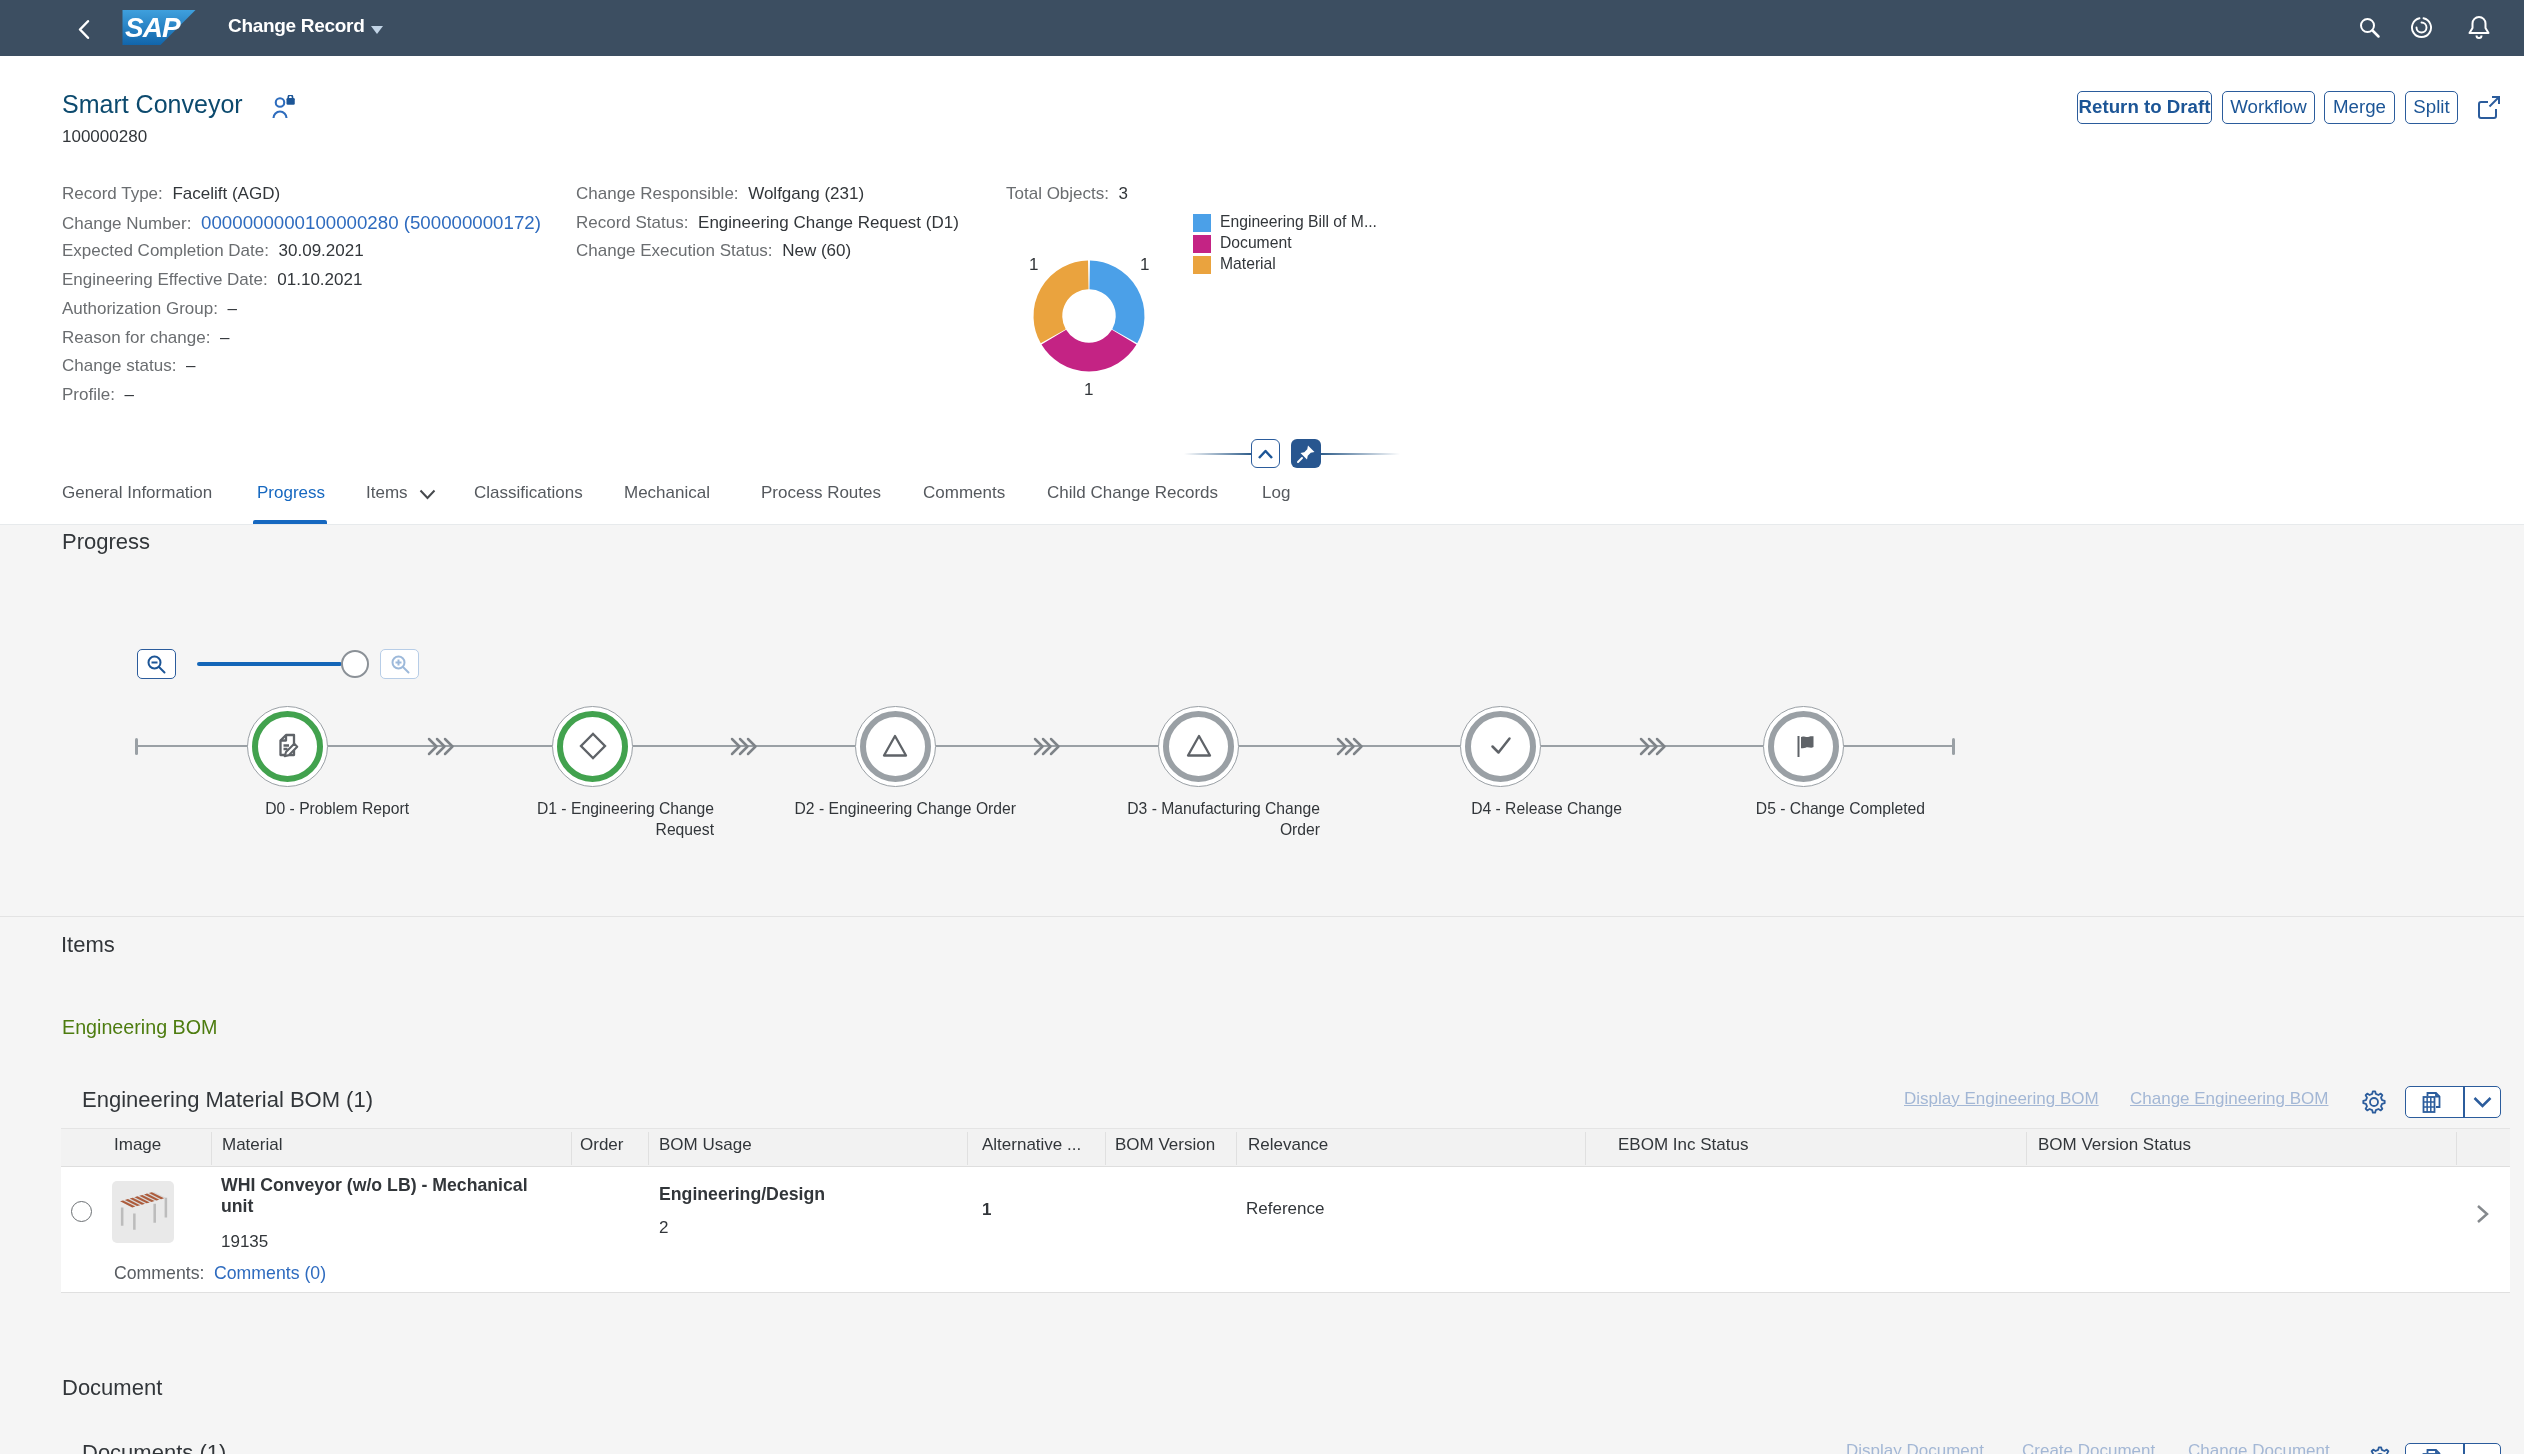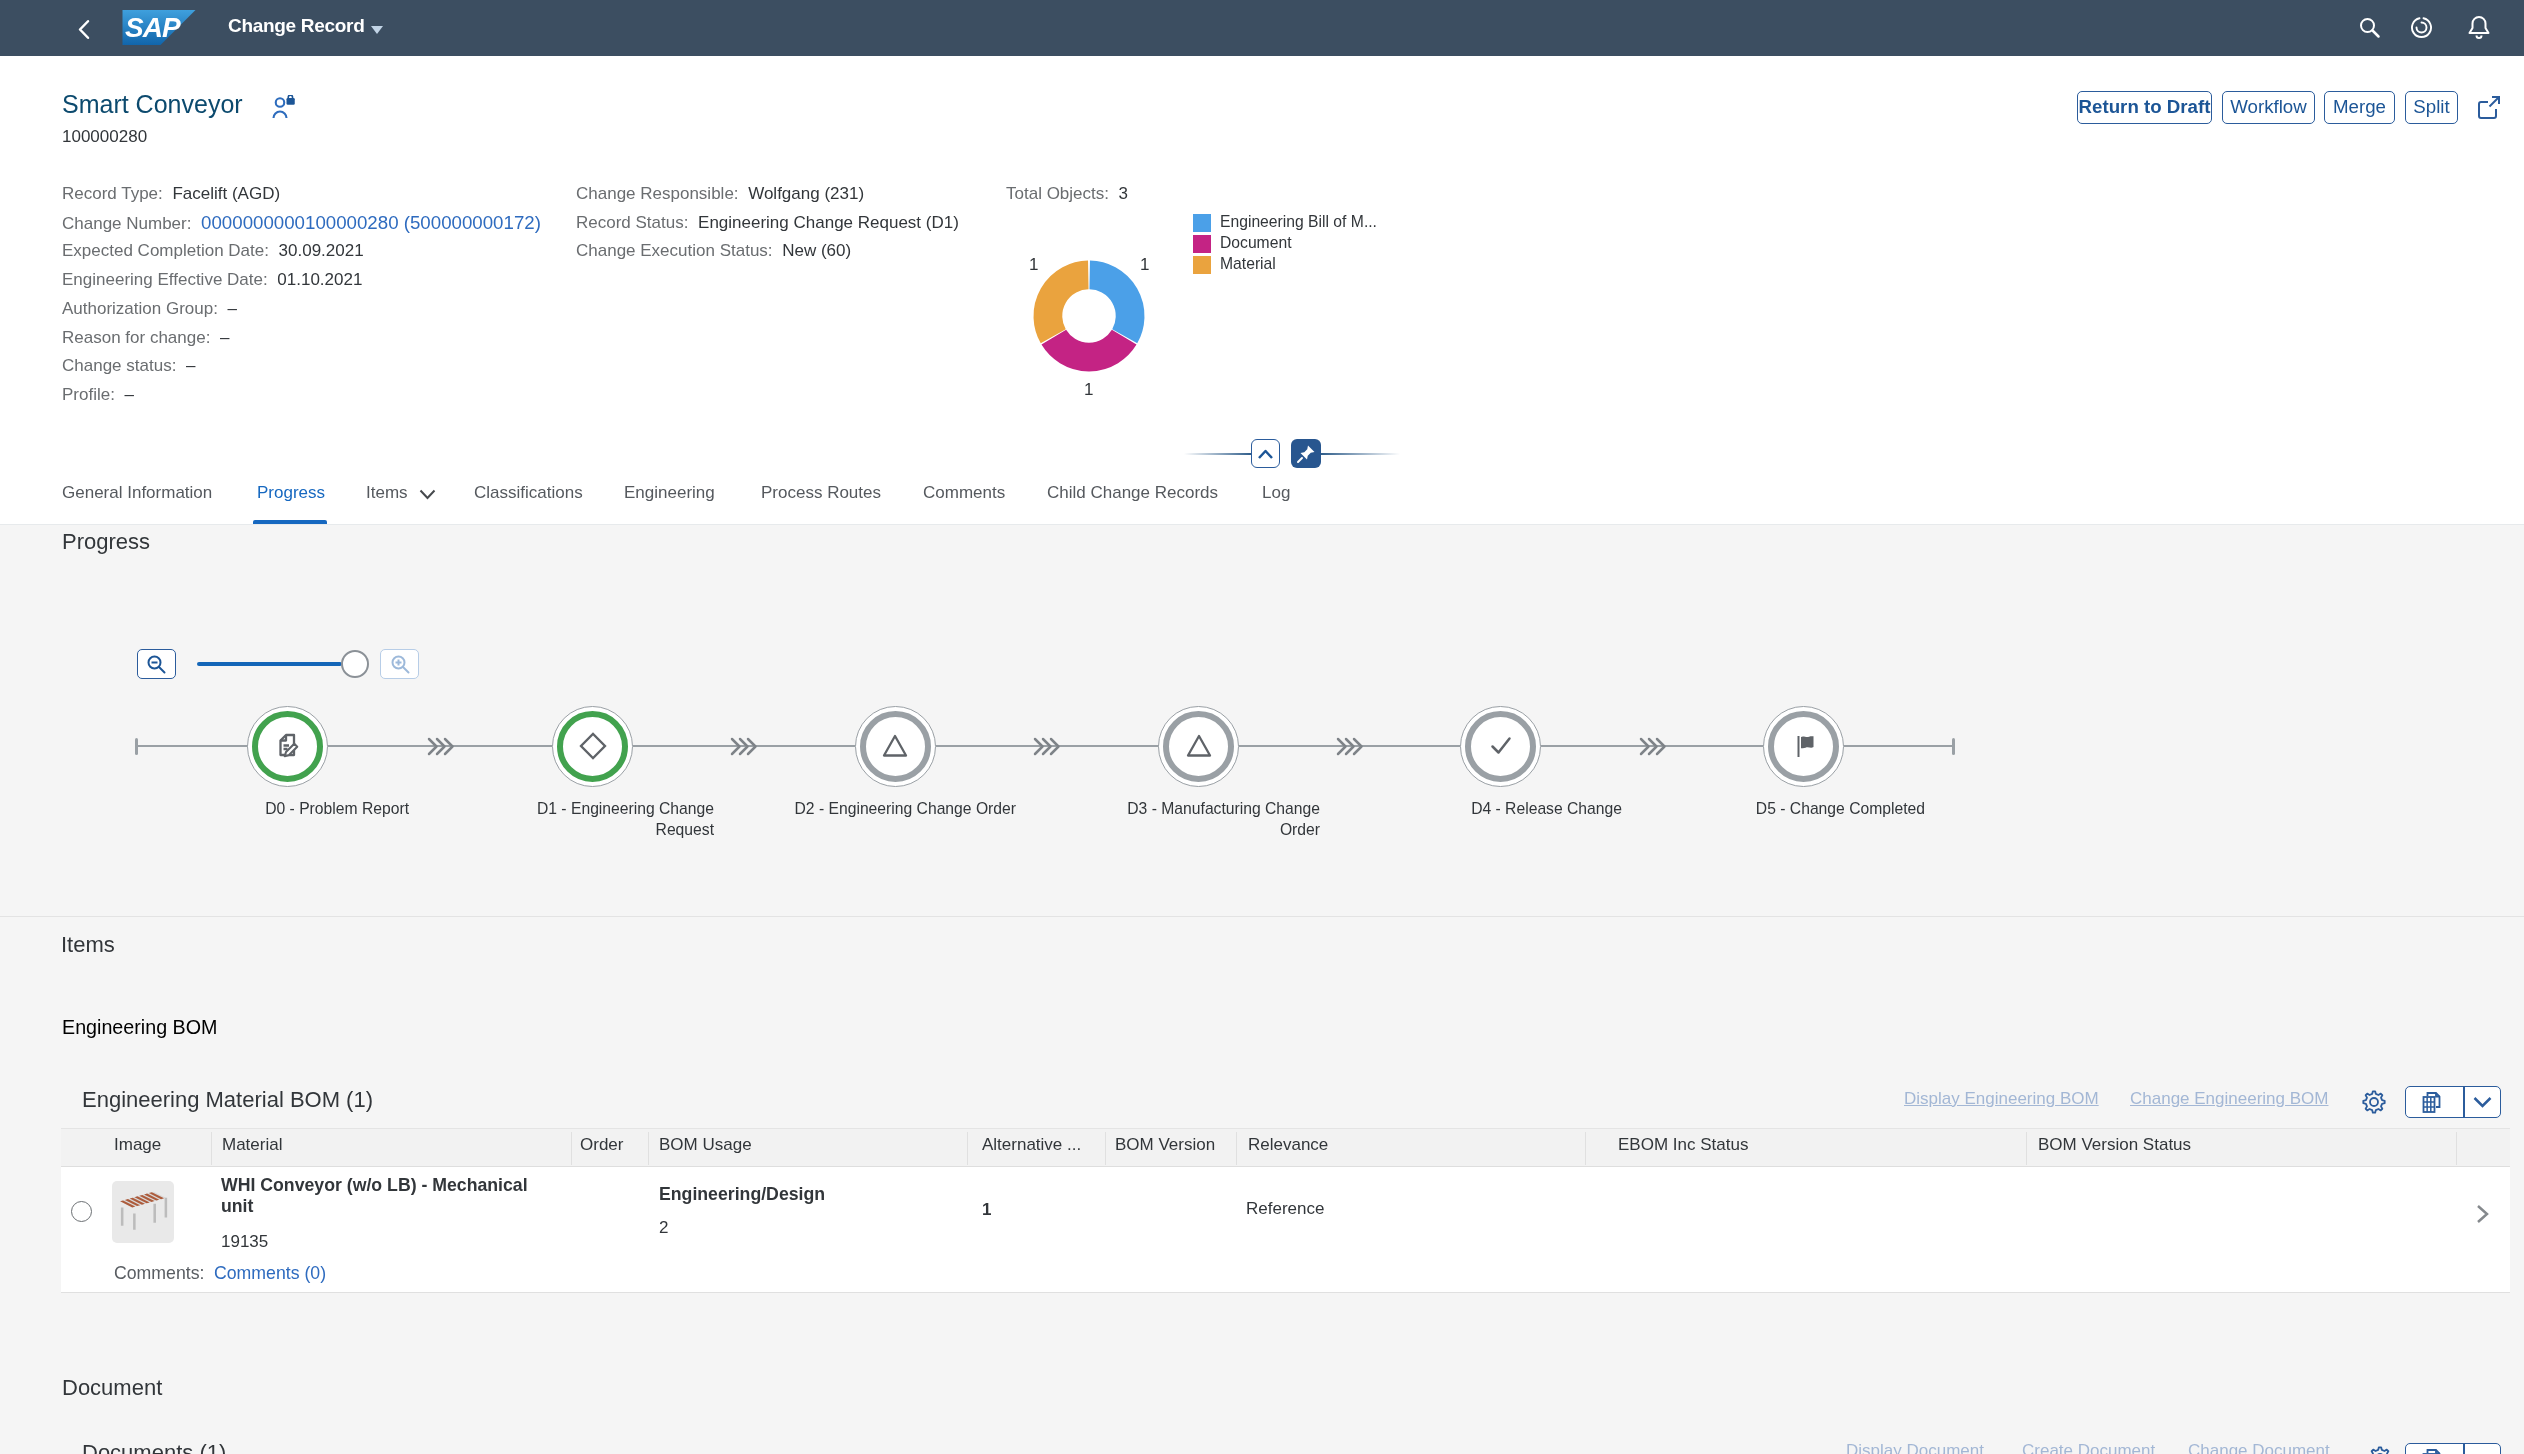--- a/index.html
+++ b/index.html
@@ -24,21 +24,21 @@
 
 
 #tabbar { position:absolute; left:0; top:475px; width:2585px; height:50px; background:#fff; border-bottom:1.5px solid #e7eaec; }
 .tab { position:absolute; top:8.6px; font-size:17px; line-height:17px; color:#55595e; white-space:nowrap; }
 #tabsel { position:absolute; left:253px; top:45px; width:74px; height:3.5px; background:#1668c0; border-radius:2px 2px 0 0; }
 
 
 #sections { position:absolute; left:0; top:525px; width:2569px; height:929px; background:#f5f5f5; border-right:1px solid #e2e2e2; }
 .sep { position:absolute; left:0; width:2569px; height:1px; background:#e3e3e3; }
 .h1 { position:absolute; font-size:22px; line-height:22px; color:#32363a; }
-.h1b { position:absolute; font-size:19.7px; line-height:19.7px; color:#000000; }
+.h1b { position:absolute; font-size:19.7px; line-height:19.7px; color:#4d7c0f; }
 .h2 { position:absolute; font-size:22px; line-height:22px; color:#32363a; }
 .lg { position:absolute; font-size:15.7px; line-height:15.7px; color:#32363a; }
 
 
 .pfline { position:absolute; height:2px; background:#9aa0a5; top:220px; }
 .pfnode { position:absolute; width:81px; height:81px; border-radius:50%; background:#fff; border:1.5px solid #9aa0a5; top:181px; }
 .pfring { position:absolute; left:3.5px; top:3.5px; width:71px; height:71px; border-radius:50%; border:6.6px solid #42a24e; }
 .pfring.gray { border-color:#9aa0a5; }
 .pflabel { position:absolute; font-size:15.7px; line-height:21px; color:#32363a; text-align:right; width:242px; top:273px; }
 
@@ -148,21 +148,21 @@
 </div>
 
 <div id="tabbar">
   <div class="tab" style="left:62px">General Information</div>
   <div class="tab" style="left:257px;color:#1668c0">Progress</div>
   <div class="tab" style="left:366px">Items</div>
   <svg class="abs" style="left:419px;top:14px" width="17" height="11" viewBox="0 0 34 22">
       <path d="M3 3 L17 18 L31 3" fill="none" stroke="#46494d" stroke-width="4"></path>
     </svg>
   <div class="tab" style="left:474px">Classifications</div>
-  <div class="tab" style="left:624px">Engineering</div>
+  <div class="tab" style="left:624px">Mechanical</div>
   <div class="tab" style="left:761px">Process Routes</div>
   <div class="tab" style="left:923px">Comments</div>
   <div class="tab" style="left:1047px">Child Change Records</div>
   <div class="tab" style="left:1262px">Log</div>
   <div id="tabsel"></div>
 </div>
 
 <div id="sections">
   <div class="h1" style="left:62px;top:6px">Progress</div>
 

